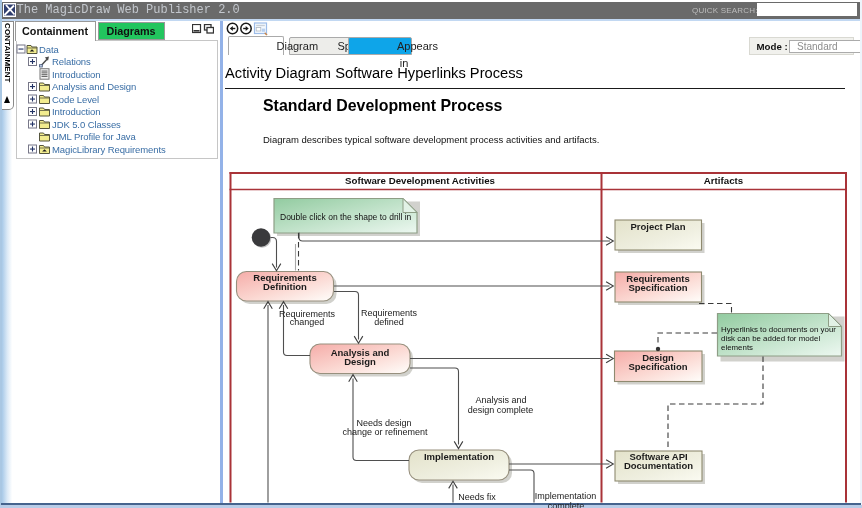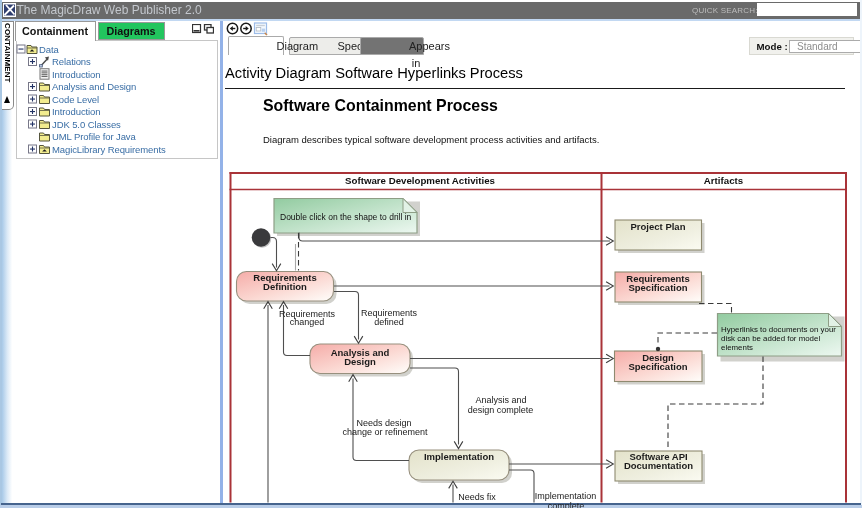--- a/index.html
+++ b/index.html
@@ -1,21 +1,21 @@
 <!DOCTYPE html>
 <html><head>
 <meta charset="utf-8">
 <style>
 * { margin:0; padding:0; box-sizing:border-box; }
 html,body { width:862px; height:508px; overflow:hidden; background:#fff;
   font-family:"Liberation Sans",sans-serif; position:relative; }
 .abs { position:absolute; }
 #titlebar { position:absolute; left:1px; top:1.5px; width:859px; height:17px; background:#6A6A6A; }
 #logo { position:absolute; left:3px; top:2.5px; }
-#title { position:absolute; left:16.5px; top:3px; font-size:12px; color:#C3C7CD; }
+#title { position:absolute; left:16.5px; top:3px; font-size:12px; color:#C3C7CD;font-family:Liberation Mono, monospace; }
 #qslabel { position:absolute; left:692px; top:5.5px; font-size:8px; color:#BDBDBD; letter-spacing:0.2px; }
 #qsinput { position:absolute; left:757px; top:3px; width:100px; height:12.5px; background:#fff; }
 #topline { position:absolute; left:0; top:18.5px; width:862px; height:2px; background:#C2D8F2; }
 #bl { position:absolute; left:0; top:0; width:2px; height:508px; background:#A9C7E3; }
 #br { position:absolute; left:859.5px; top:0; width:2.5px; height:508px; background:#EDF4FB; }
 #strip { position:absolute; left:2px; top:20.5px; width:12px; height:482px;
   background:linear-gradient(to right,#A8C9E8 0%,#DCEAF7 45%,#FFFFFF 85%); }
 #sidetab { position:absolute; left:2px; top:20.5px; width:11.5px; height:89px; background:#fff;
   border:1px solid #8A8A8A; border-left:none; border-radius:0 0 5px 0; }
 #sidetxt { position:absolute; left:1px; top:1px; writing-mode:vertical-rl; font-size:8px;
@@ -31,21 +31,21 @@
 #paneicons { position:absolute; left:192px; top:23.5px; }
 #tree { position:absolute; left:15.5px; top:39.5px; width:202px; height:119.5px;
   border:1px solid #C6C6C6; background:#fff; z-index:1; }
 #divider { position:absolute; left:219.5px; top:20.5px; width:3px; height:482px; background:#93B2E8; }
 #toolicons { position:absolute; left:226px; top:22px; }
 .rtab { position:absolute; text-align:center; font-size:11px; color:#222;padding-left:48px; }
 #rt1 { left:227.5px; top:36px; width:56px; height:19px; background:#fff;
   border:1px solid #AAA; border-bottom:none; border-radius:2px 2px 0 0; line-height:18px; z-index:2; }
 #rt2 { left:288.5px; top:36.5px; width:75px; height:18.5px; background:#EDEDEA;
   border:1px solid #AAA; border-radius:2px 2px 0 0; line-height:17px; }
-#rt3 { left:360px; top:36.5px; width:64px; height:18.5px; background:#737373;
+#rt3 { left:348px; top:36.5px; width:64px; height:18.5px; background:#0ea5e9;
   border:1px solid #AAA; border-radius:2px 2px 0 0; line-height:17px; }
 #modebox { position:absolute; left:749px; top:37px; width:105px; height:17.5px;
   background:#F1F1ED; border:1px solid #D9D9D2; }
 #modelabel { position:absolute; left:6.5px; top:3px; font-size:9.7px; font-weight:bold; color:#111; }
 #modesel { position:absolute; left:39px; top:1.5px; width:83px; height:13.5px; background:#fff;
   border:1px solid #ABABAB; font-size:10px; color:#8C8C8C; padding-left:7px; line-height:12.5px; }
 #modearrow { position:absolute; right:5px; top:5px; width:0; height:0;
   border-left:3.5px solid transparent; border-right:3.5px solid transparent; border-top:4px solid #555; }
 #h1 { position:absolute; left:225px; top:64.5px; font-size:14.7px; color:#000; }
 #hr1 { position:absolute; left:225px; top:87.5px; width:620px; height:1.5px; background:#1A1A1A; }
@@ -108,21 +108,21 @@
 </svg>
 <div class="rtab" id="rt1">Diagram</div>
 <div class="rtab" id="rt2">Specification</div>
 <div class="rtab" id="rt3">Appears in</div>
 <div id="modebox">
   <div id="modelabel">Mode :</div>
   <div id="modesel">Standard<div id="modearrow"></div></div>
 </div>
 <div id="h1">Activity Diagram Software Hyperlinks Process</div>
 <div id="hr1"></div>
-<div id="h2">Software Containment Process</div>
+<div id="h2">Standard Development Process</div>
 <div id="para">Diagram describes typical software development process activities and artifacts.</div>
 <svg class="abs" style="left:0;top:0;z-index:4" width="230" height="170" viewBox="0 0 230 170">
 <g transform="translate(16.5,44.5)">
       <rect x="0.5" y="0.5" width="8" height="8" fill="#fff" stroke="#777788" stroke-width="1"></rect>
       <rect x="2" y="4" width="5" height="1.1" fill="#223366"></rect>
     </g>
 <g transform="translate(26.5,44.0)">
       <path d="M0.5 9.5 V1.5 H4.5 L5.5 3 H10.5 V9.5 Z" fill="#F2EC8F" stroke="#55553D" stroke-width="1"></path>
       <path d="M0.5 4 H10.5" stroke="#55553D" stroke-width="0.8"></path>
       <path d="M3.2 7.4 L5.5 5.2 L7.8 7.4 Z" fill="#1a1a1a"></path>

